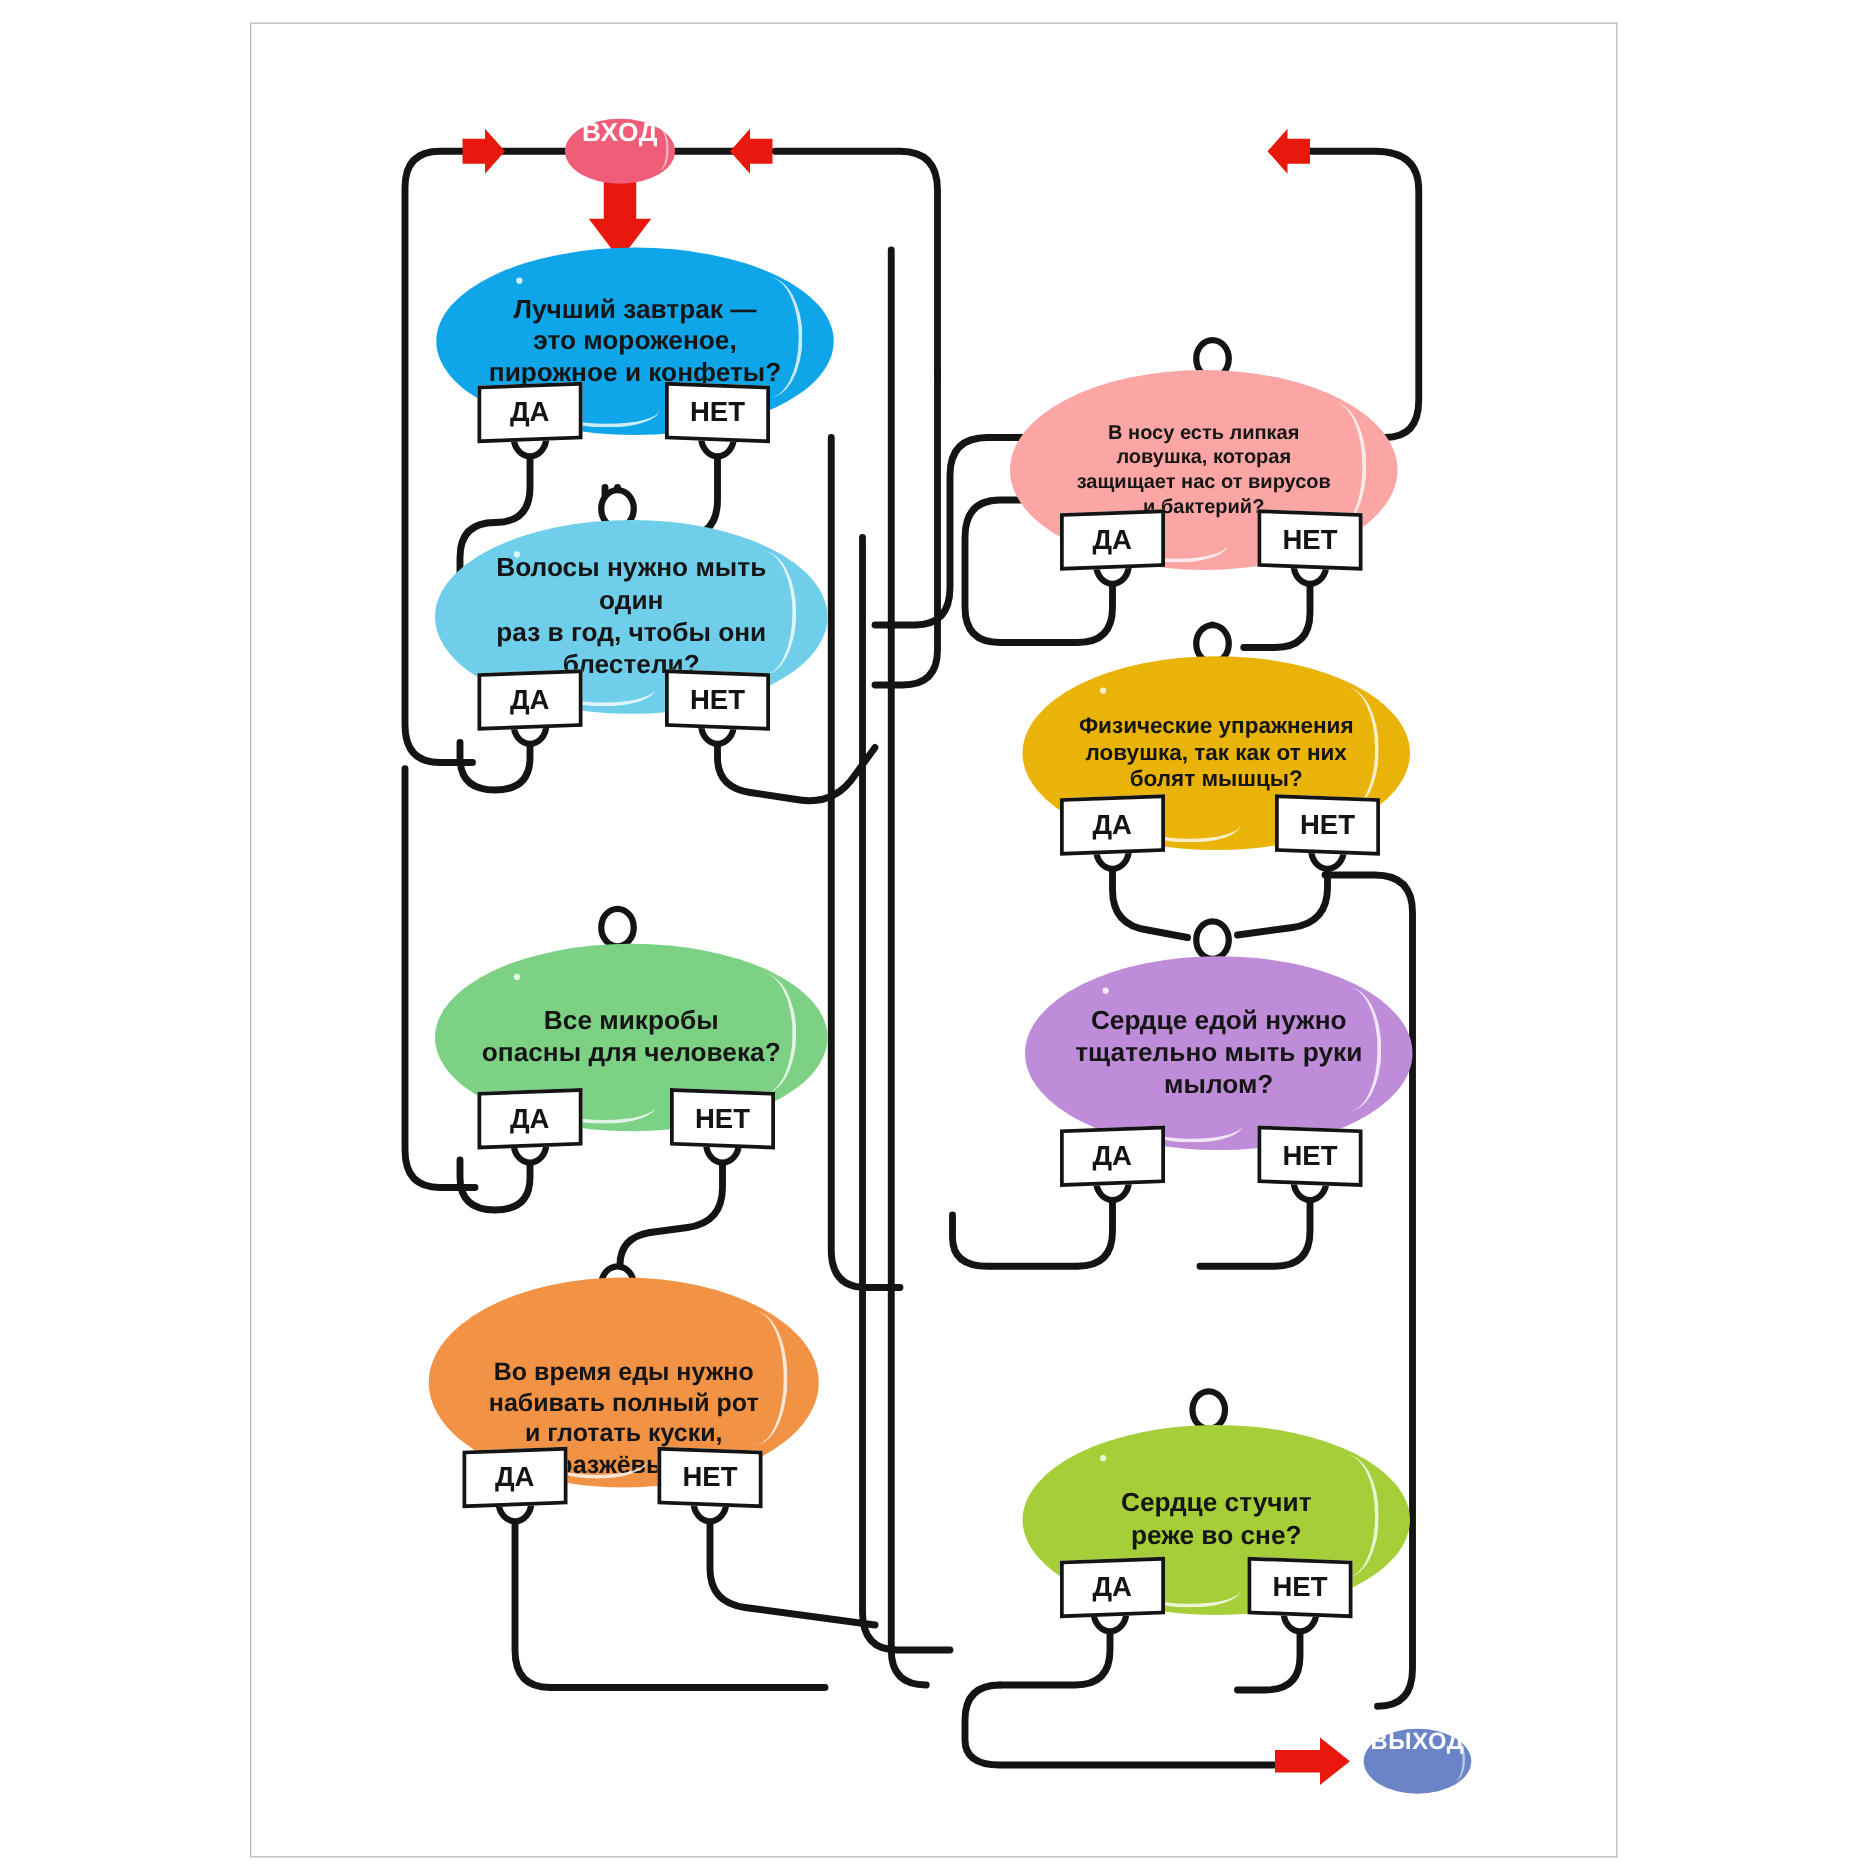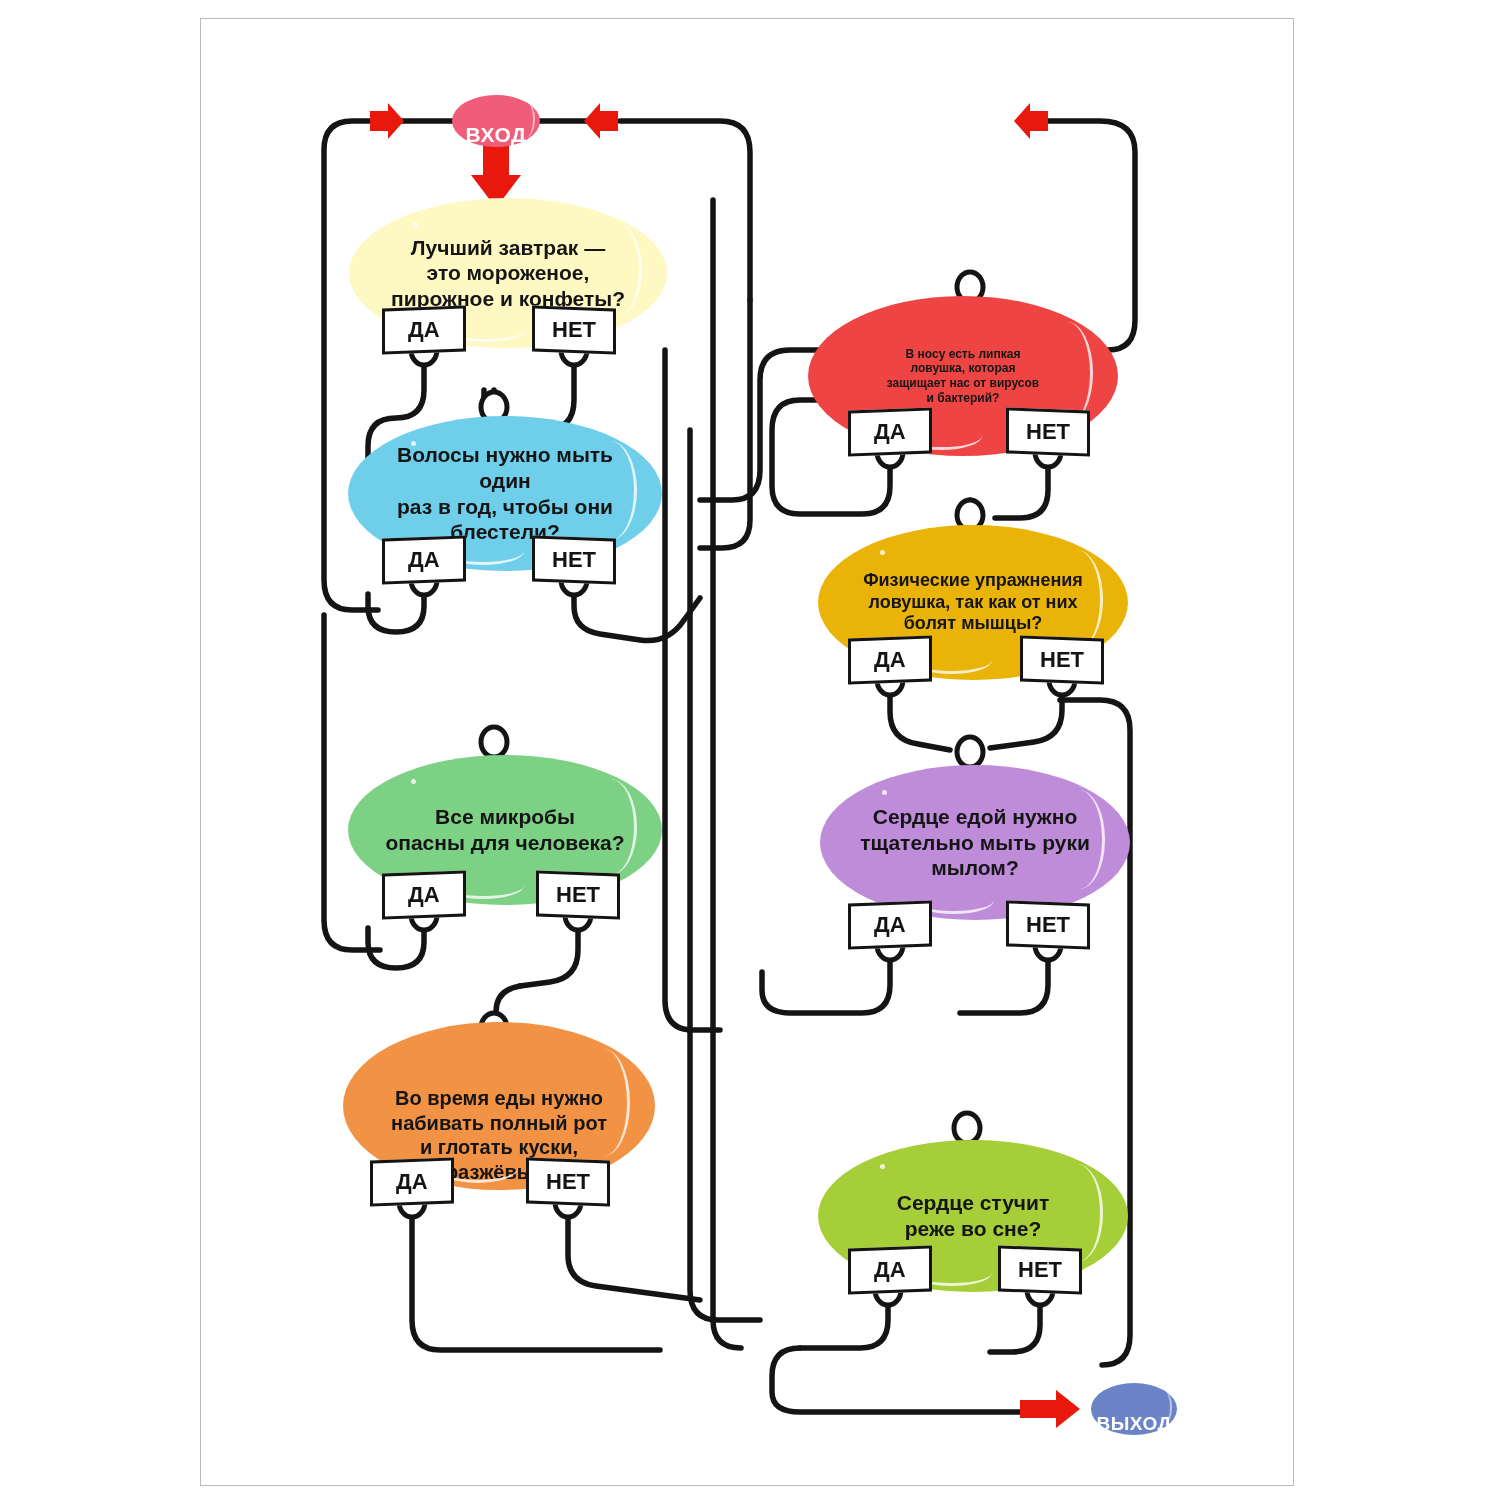--- a/index.html
+++ b/index.html
@@ -95,21 +95,21 @@
   .flag.tiltA { transform: skewY(-2.2deg); }
   .flag.tiltB { transform: skewY(2.2deg); }
   .flag > span { transform: skewY(0deg); }
   .flag.tiltA > span { transform: skewY(2.2deg); }
   .flag.tiltB > span { transform: skewY(-2.2deg); }
 
   
   .pill {
     position: absolute;
     display: flex;
-    align-items: flex-end;
+    align-items: flex-start;
     justify-content: center;
     border-radius: 50%;
     color: #ffffff;
     font-weight: bold;
     letter-spacing: 0.5px;
   }
   #entry-pill {
     left: 452px; top: 95px;
     width: 88px; height: 52px;
     background: #ef5d78;
@@ -231,38 +231,38 @@
 
   <div id="entry-pill" class="pill">
     <span>ВХОД</span>
     <span class="gloss-r2"></span>
   </div>
   <div id="exit-pill" class="pill">
     <span>ВЫХОД</span>
     <span class="gloss-r2"></span>
   </div>
 
-  <div class="bubble" style="left:349px; top:198px; width:318px; height:150px; background:#fef9c3; font-size:21px;">
+  <div class="bubble" style="left:349px; top:198px; width:318px; height:150px; background:#0ea5e9; font-size:21px;">
     <div>
       <span>Лучший завтрак —</span>
       <span>это мороженое,</span>
       <span>пирожное и конфеты?</span>
     </div>
     <i class="gloss gloss-r"></i>
     <i class="gloss gloss-b"></i>
     <i class="gloss gloss-dot"></i>
   </div>
   <div class="flag tiltA" style="left:382px; top:307px;">
     <span>ДА</span>
   </div>
   <div class="flag tiltB" style="left:532px; top:307px;">
     <span>НЕТ</span>
   </div>
 
-  <div class="bubble" style="left:808px; top:296px; width:310px; height:160px; background:#ef4444; font-size:12px;">
+  <div class="bubble" style="left:808px; top:296px; width:310px; height:160px; background:#fca5a5; font-size:16px;">
     <div>
       <span>В носу есть липкая</span>
       <span>ловушка, которая</span>
       <span>защищает нас от вирусов</span>
       <span>и бактерий?</span>
     </div>
     <i class="gloss gloss-r"></i>
     <i class="gloss gloss-b"></i>
   </div>
   <div class="flag tiltA" style="left:848px; top:409px;">

